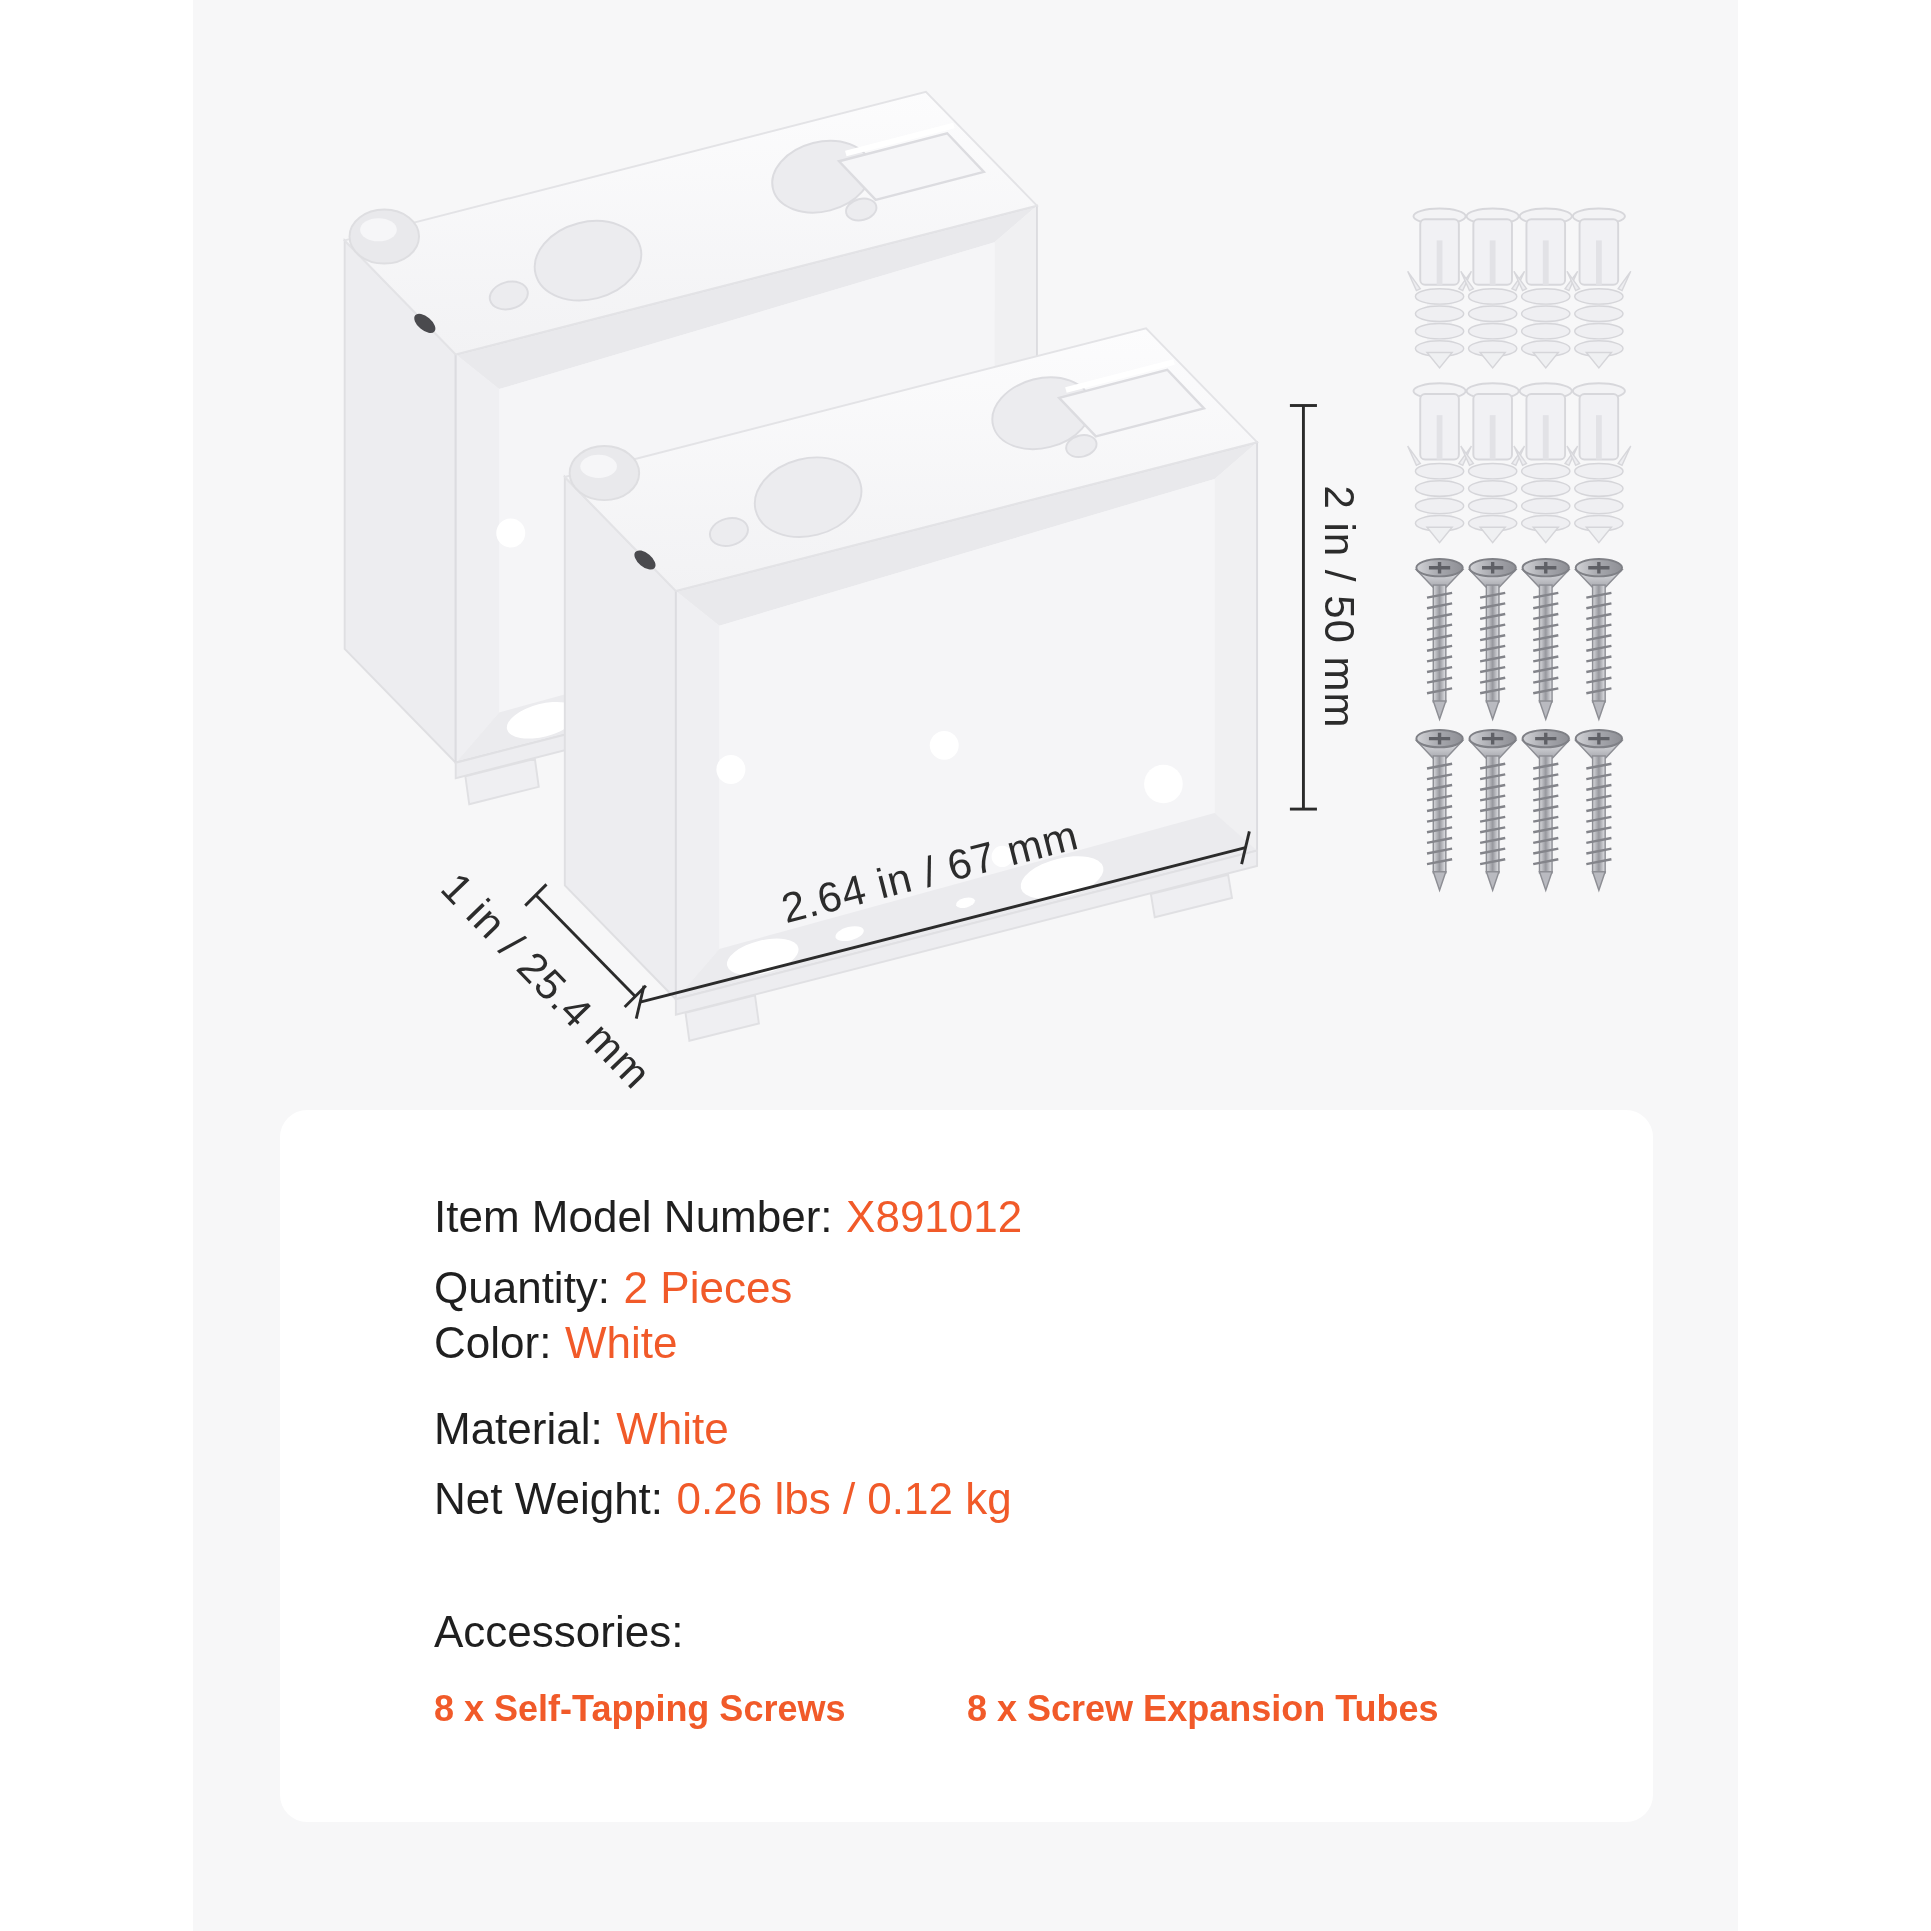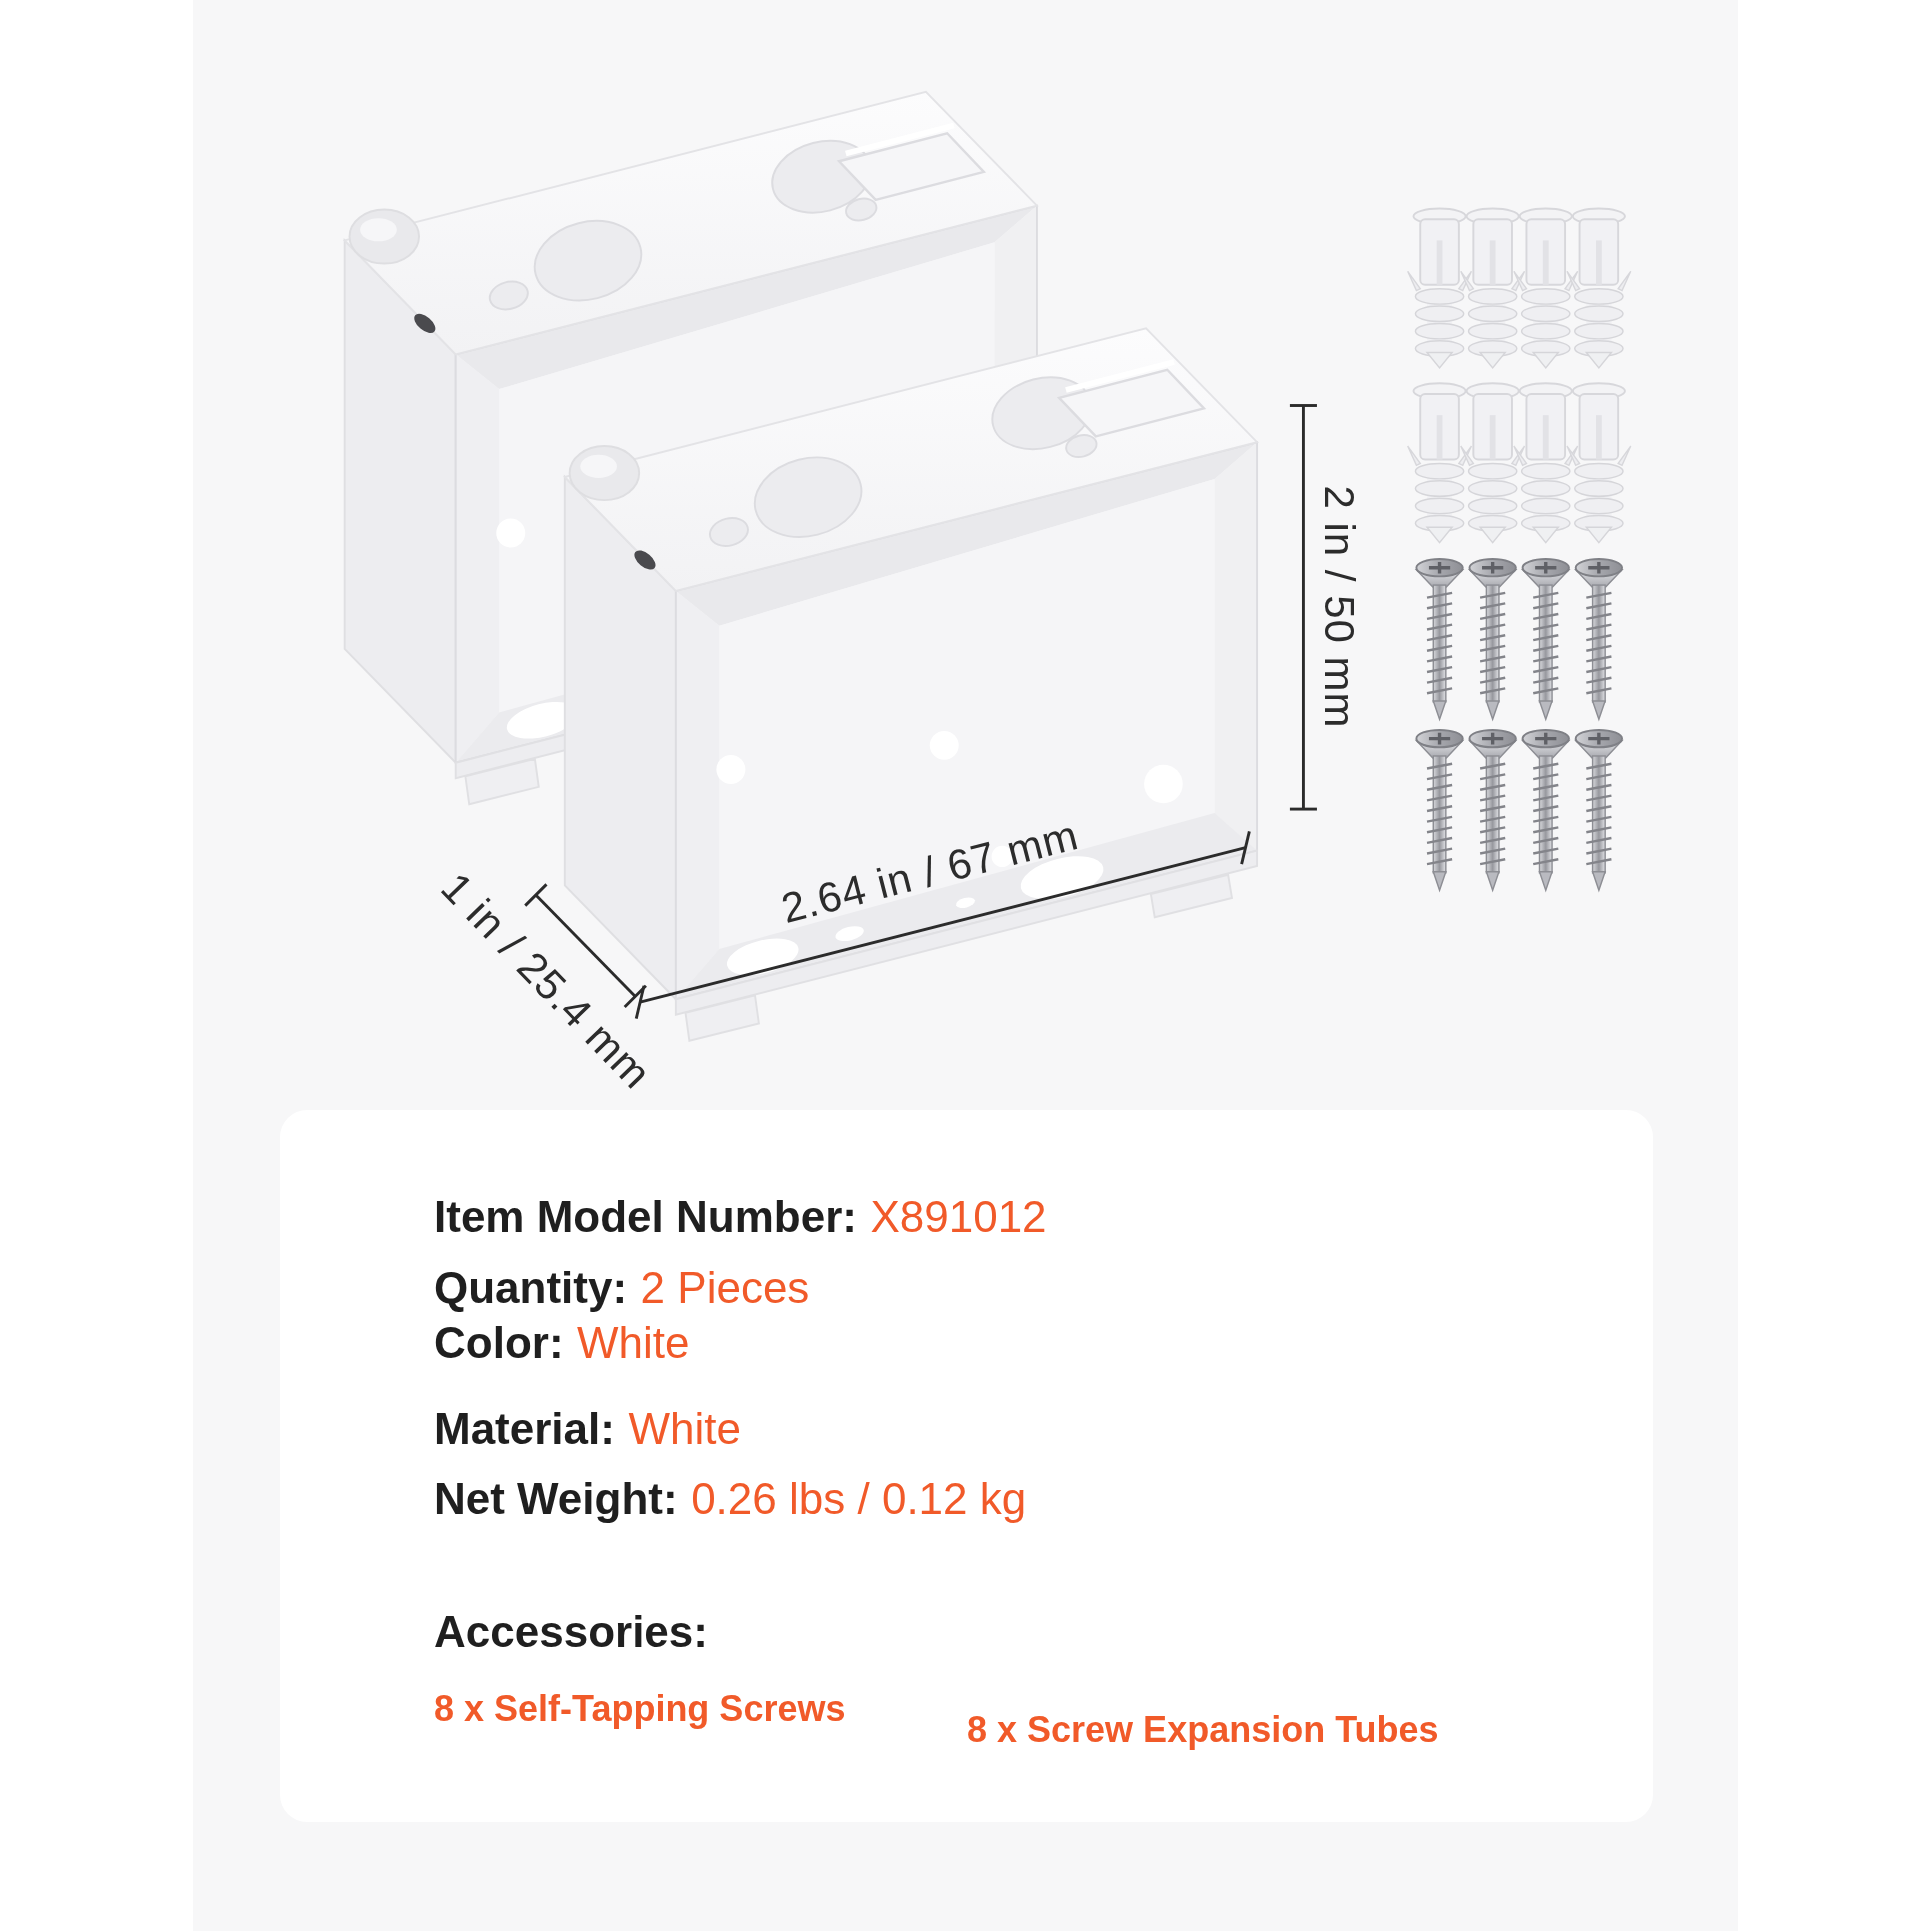--- a/index.html
+++ b/index.html
@@ -20,21 +20,21 @@
   .scene{position:absolute;left:0;top:0;}
   .dim-label{
     position:absolute;color:#2C2C2C;font-size:42px;letter-spacing:1px;
     white-space:nowrap;transform-origin:center center;
   }
   .spec-panel{
     position:absolute;left:280px;top:1110px;width:1373px;height:712px;
     background:#ffffff;border-radius:27px;
   }
   .spec-row{position:absolute;left:154px;white-space:nowrap;font-size:44px;}
-  .spec-row .lbl{color:var(--label);font-weight:bold;}
+  .spec-row .lbl{color:var(--label);}
   .spec-row .val{color:var(--accent);font-weight:normal;margin-left:13.5px;}
   .acc-item{
     position:absolute;font-size:36px;font-weight:bold;color:var(--accent);
     white-space:nowrap;
   }
 </style>
 </head>
 <body>
 
 <div class="stage">
@@ -186,17 +186,17 @@
     <div class="spec-row" style="top:294px">
       <span class="lbl">Material:</span><span class="val">White</span>
     </div>
     <div class="spec-row" style="top:364px">
       <span class="lbl">Net Weight:</span><span class="val">0.26 lbs / 0.12 kg</span>
     </div>
     <div class="spec-row" style="top:497px">
       <span class="lbl">Accessories:</span><span class="val"></span>
     </div>
     <div class="acc-item" style="left:154px;top:578px">8 x Self-Tapping Screws</div>
-    <div class="acc-item" style="left:687px;top:599px">8 x Screw Expansion Tubes</div>
+    <div class="acc-item" style="left:687px;top:578px">8 x Screw Expansion Tubes</div>
   </div>
 
 </div>
 
 
 </body></html>

